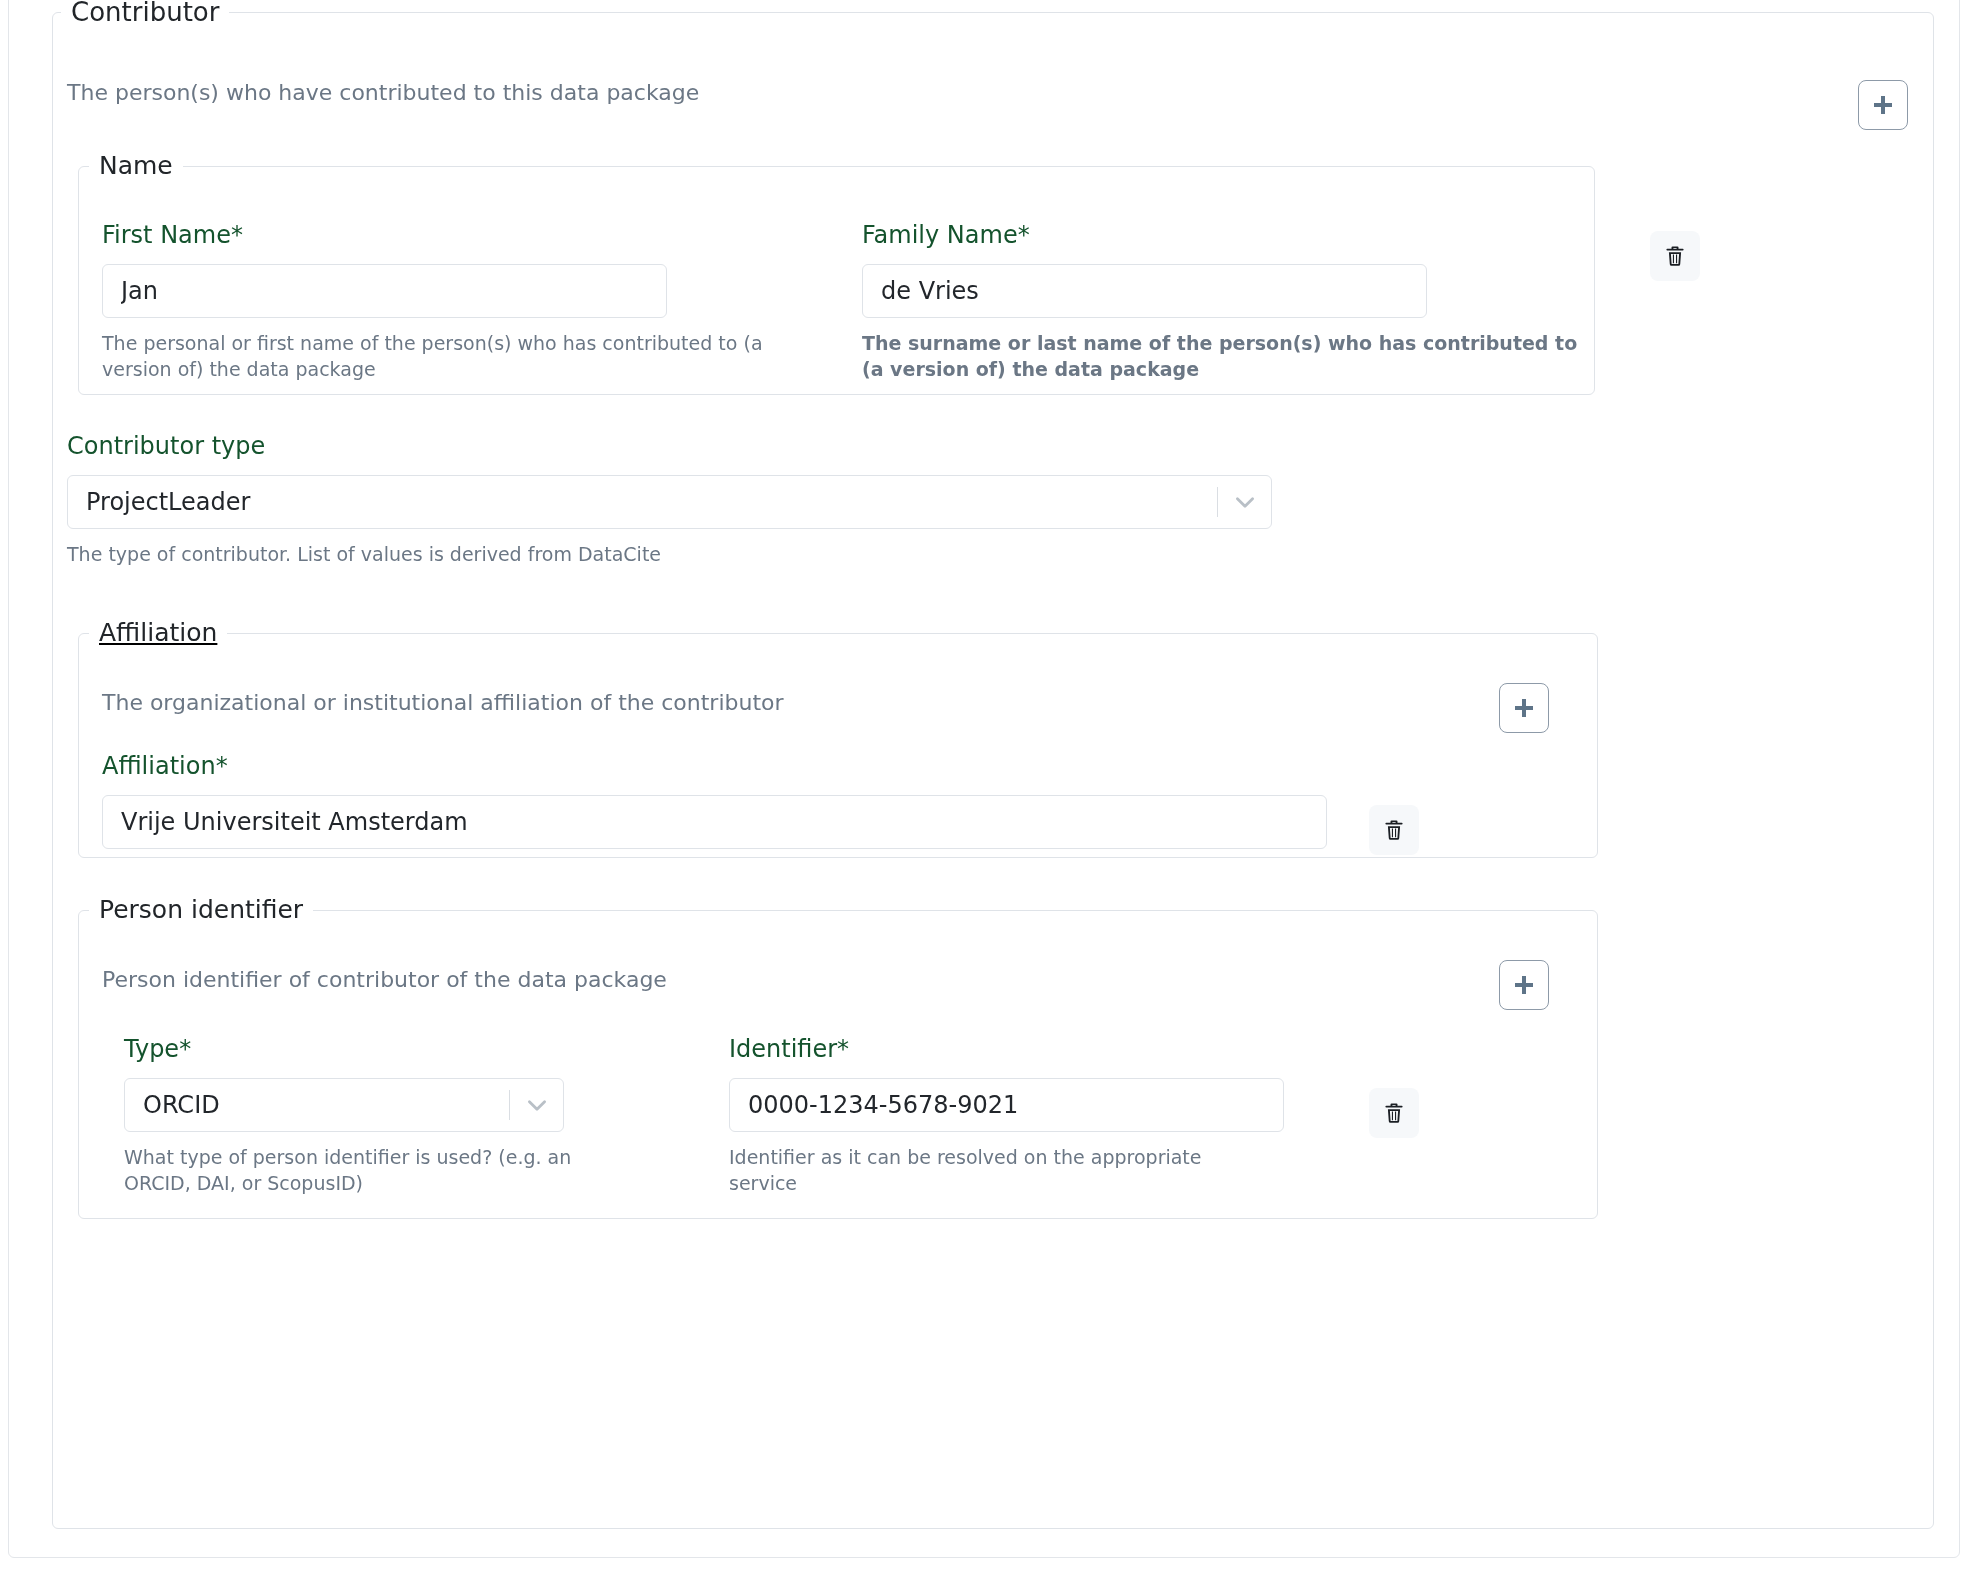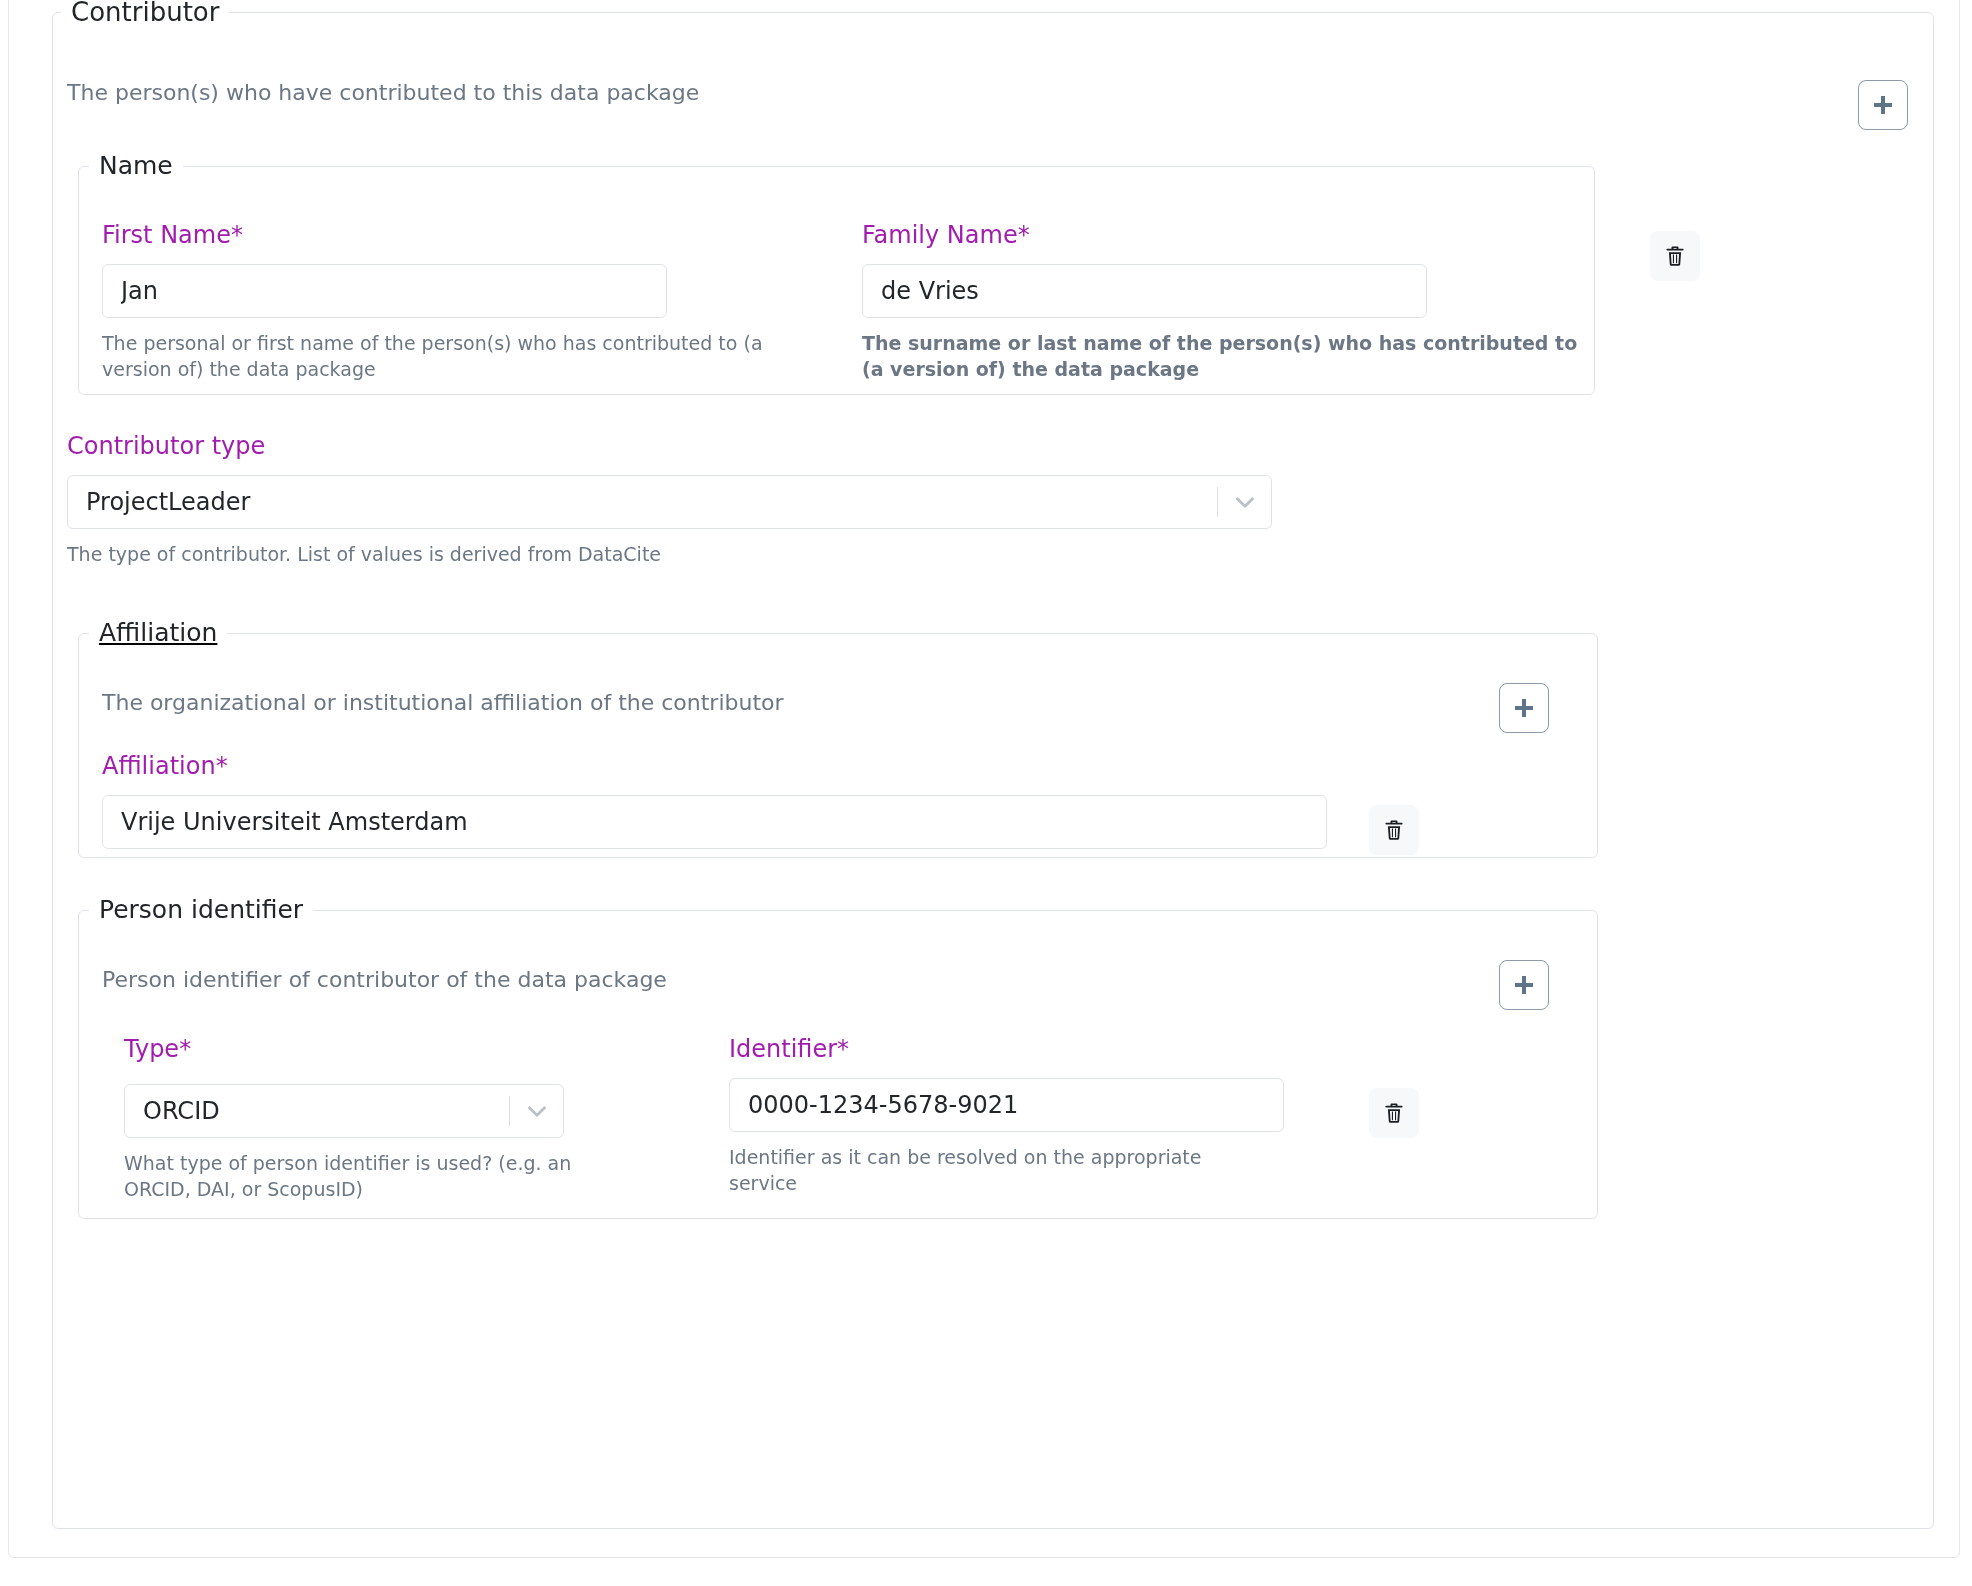--- a/index.html
+++ b/index.html
@@ -79,21 +79,21 @@
 
   
   .helper {
     font-size: 19px;
     color: #6b7785;
     line-height: 1.38;
     font-weight: 400;
   }
   .field-label {
     font-size: 24px;
-    color: #a21caf;
+    color: #14532d;
     font-weight: 400;
     line-height: 1.2;
   }
   .section-desc {
     position: absolute;
     font-size: 22px;
     color: #6b7785;
   }
 
   
@@ -264,21 +264,21 @@
       <button class="btn-add" style="left:1420px; top:35px;">
         <span>
           <svg width="26" height="26" viewBox="0 0 26 26" aria-hidden="true">
             <path d="M11 4 h4 v7 h7 v4 h-7 v7 h-4 v-7 h-7 v-4 h7 z" fill="#5e7488"></path>
           </svg>
         </span>
       </button>
 
       <div class="abs" style="left:45px; top:110px; width:440px;">
         <div class="field-label">Type*</div>
-        <div class="select-wrap" style="margin-top:20px;">
+        <div class="select-wrap" style="margin-top:14px;">
           <input class="txt" type="text" readonly="" value="ORCID" style="">
           <div class="sel-divider"></div>
           <span class="chev">
             <svg viewBox="0 0 24 24" aria-hidden="true">
               <path d="M5 9 L12 16 L19 9" fill="none" stroke="#b9c0c7" stroke-width="2.6" stroke-linecap="round" stroke-linejoin="round"></path>
             </svg>
           </span>
         </div>
         <div class="helper" style="margin-top:12px; width:500px;">What type of person identifier is used? (e.g. an ORCID, DAI, or ScopusID)</div>
       </div>

